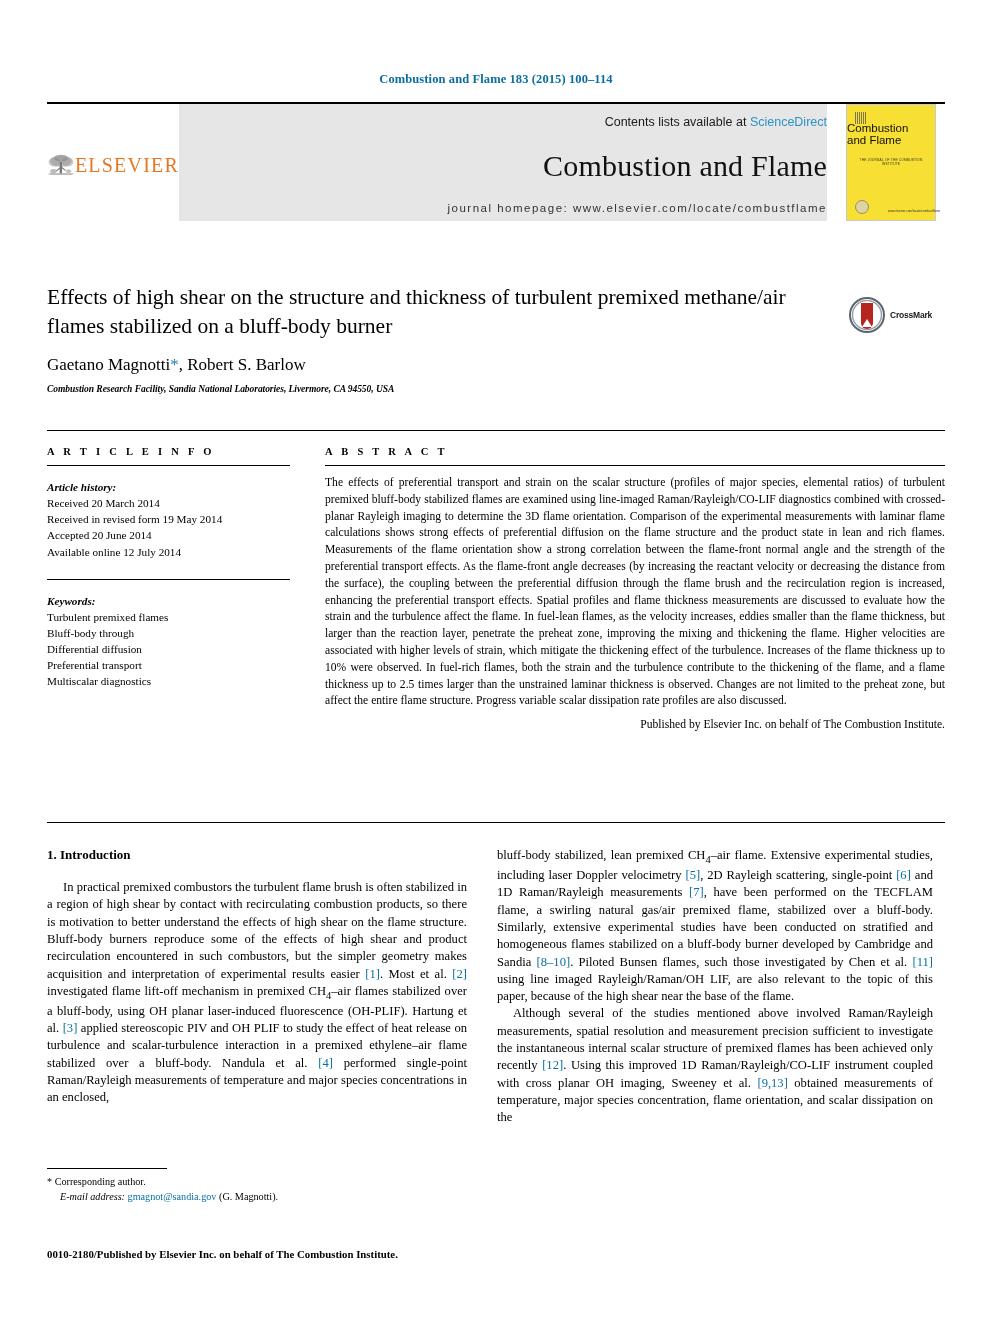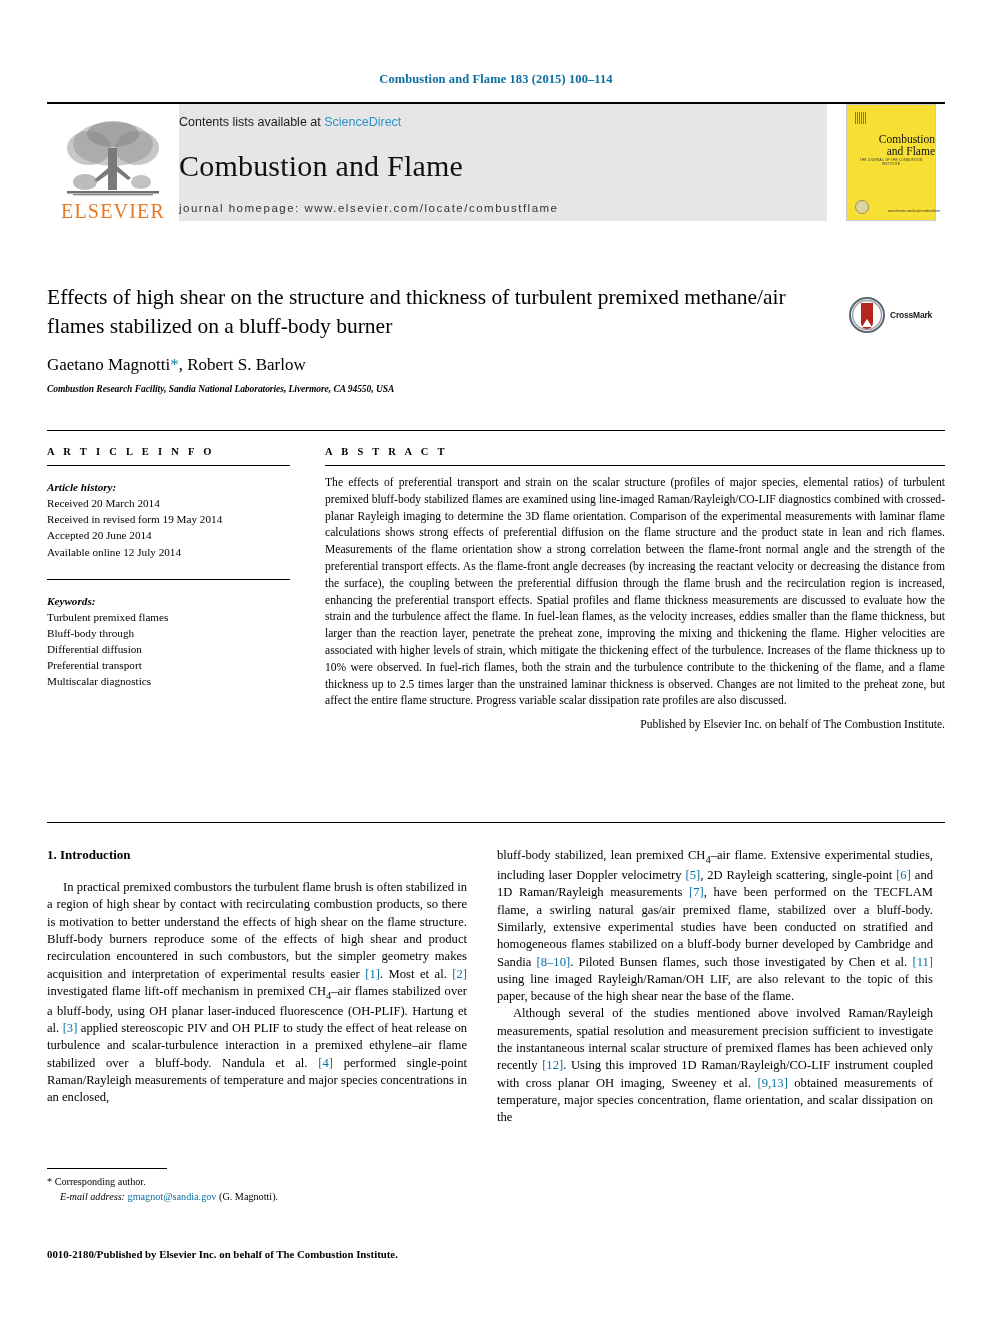--- a/index.html
+++ b/index.html
@@ -42,42 +42,42 @@
     width: 898px;
     border-top: 2.5px solid #000;
     display: flex;
     flex-direction: row;
     align-items: stretch;
   }
   .elsevier-block {
     width: 132px;
     flex: 0 0 132px;
     display: flex;
-    flex-direction: column;
+    flex-direction: row;
     align-items: center;
     justify-content: flex-end;
     padding-top: 4px;
     box-sizing: border-box;
   }
   .tree-svg { display:block; }
   .elsevier-word {
     font-family: "Liberation Serif", serif;
     font-size: 20px;
     letter-spacing: 1.2px;
     color: #e87722;
     line-height: 1;
     margin-top: 1px;
   }
   .center-band {
     flex: 1 1 auto;
     background: #e6e6e6;
     height: 117px;
     display: flex;
     flex-direction: column;
-    align-items: flex-start;
+    align-items: flex-end;
     justify-content: flex-start;
     box-sizing: border-box;
     padding-top: 11px;
   }
   .contents-line {
     font-family: "Liberation Sans", sans-serif;
     font-size: 12.5px;
     color: #1a1a1a;
   }
   .contents-line .sd {
@@ -110,23 +110,23 @@
     width: 90px;
     height: 117px;
     background: #f7e033;
     border: 1px solid #c9c9c9;
     position: relative;
     box-sizing: border-box;
   }
   .cover .ctitle {
     position: absolute;
     left: 0; right: 0;
-    top: 28px;
-    text-align: right;
-    font-family: Liberation Serif, serif;
+    top: 17px;
+    text-align: left;
+    font-family: Liberation Sans, sans-serif;
     font-size: 11.5px;
     line-height: 1.08;
     color: #111;
   }
   .cover .csub {
     position: absolute;
     left: 6px; right: 6px;
     top: 53px;
     text-align: center;
     font-size: 3.2px;

